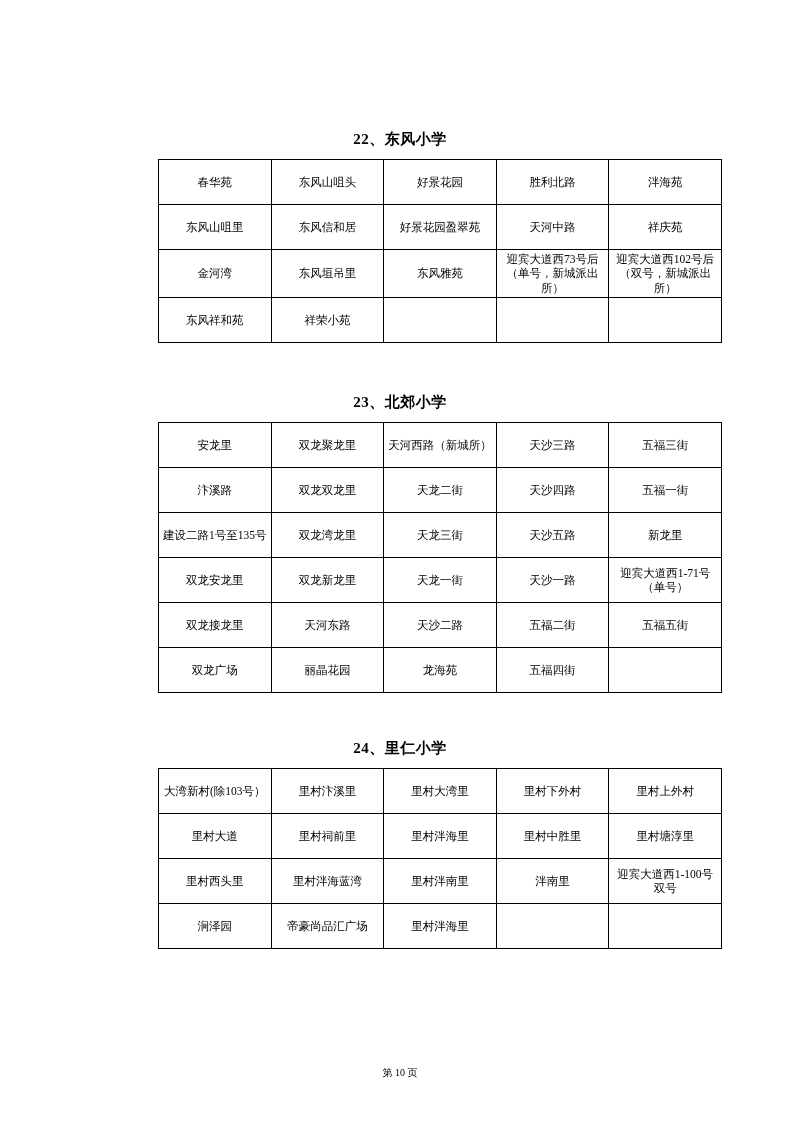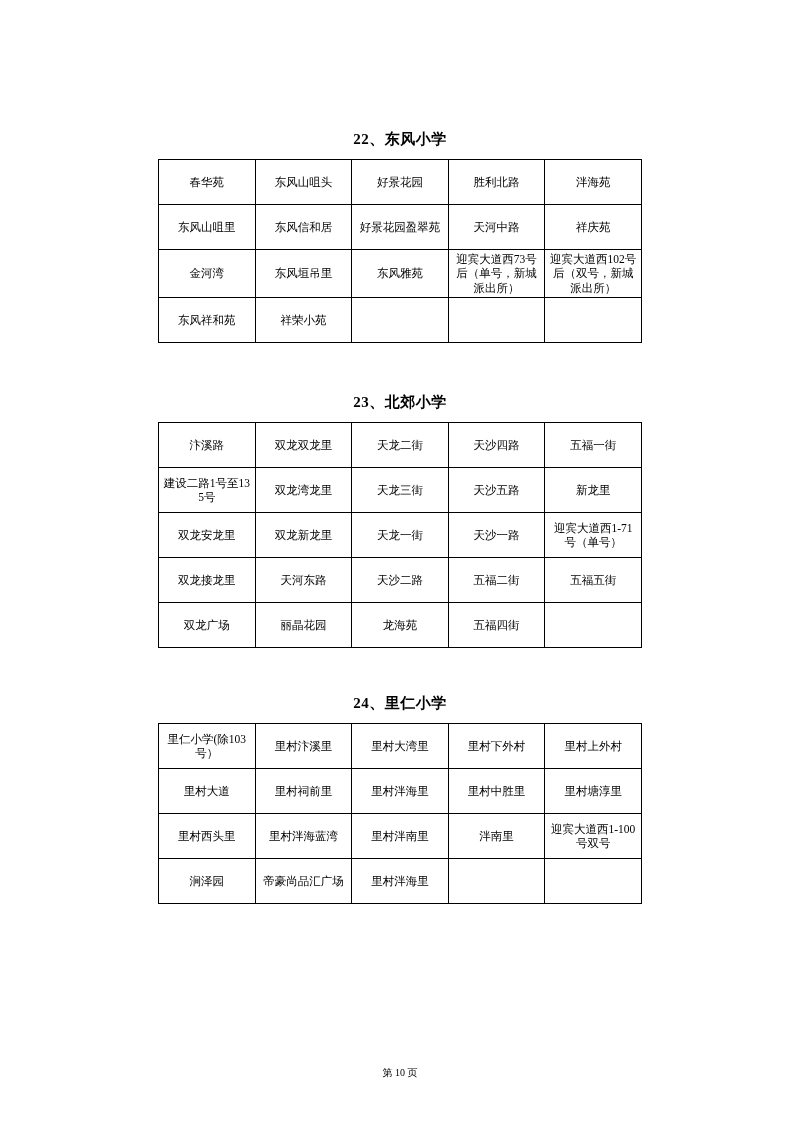--- a/index.html
+++ b/index.html
@@ -33,21 +33,21 @@
   .section-title {
     text-align: center;
     font-weight: bold;
     font-size: 15px;
     font-family: "Liberation Serif", "DejaVu Serif", serif;
     letter-spacing: 0.5px;
     margin: 0 0 10px 0;
   }
   table.grid {
     border-collapse: collapse;
-    width: 484px;
+    width: 564px;
     table-layout: fixed;
   }
   table.grid td {
     border: 1px solid #000000;
     height: 40px;
     text-align: center;
     vertical-align: middle;
     font-size: 11.5px;
     line-height: 1.25;
     padding: 2px 3px;
@@ -107,20 +107,27 @@
       </tbody>
         </table>
     </div>
 
     <div class="gap-lg"></div>
 
     <div class="section">
       <div class="section-title">23、北郊小学</div>
       <table class="grid">
         <tbody>
+            <tr>
+          <td>安龙里</td>
+          <td>双龙聚龙里</td>
+          <td>天河西路（新城所）</td>
+          <td>天沙三路</td>
+          <td>五福三街</td>
+        </tr>
         <tr>
           <td>汴溪路</td>
           <td>双龙双龙里</td>
           <td>天龙二街</td>
           <td>天沙四路</td>
           <td>五福一街</td>
         </tr>
         <tr>
           <td>建设二路1号至135号</td>
           <td>双龙湾龙里</td>
@@ -153,21 +160,21 @@
         </table>
     </div>
 
     <div class="gap-md"></div>
 
     <div class="section">
       <div class="section-title">24、里仁小学</div>
       <table class="grid">
         <tbody>
             <tr>
-          <td>里仁小学(除103号）</td>
+          <td>大湾新村(除103号）</td>
           <td>里村汴溪里</td>
           <td>里村大湾里</td>
           <td>里村下外村</td>
           <td>里村上外村</td>
         </tr>
         <tr>
           <td>里村大道</td>
           <td>里村祠前里</td>
           <td>里村泮海里</td>
           <td>里村中胜里</td>

